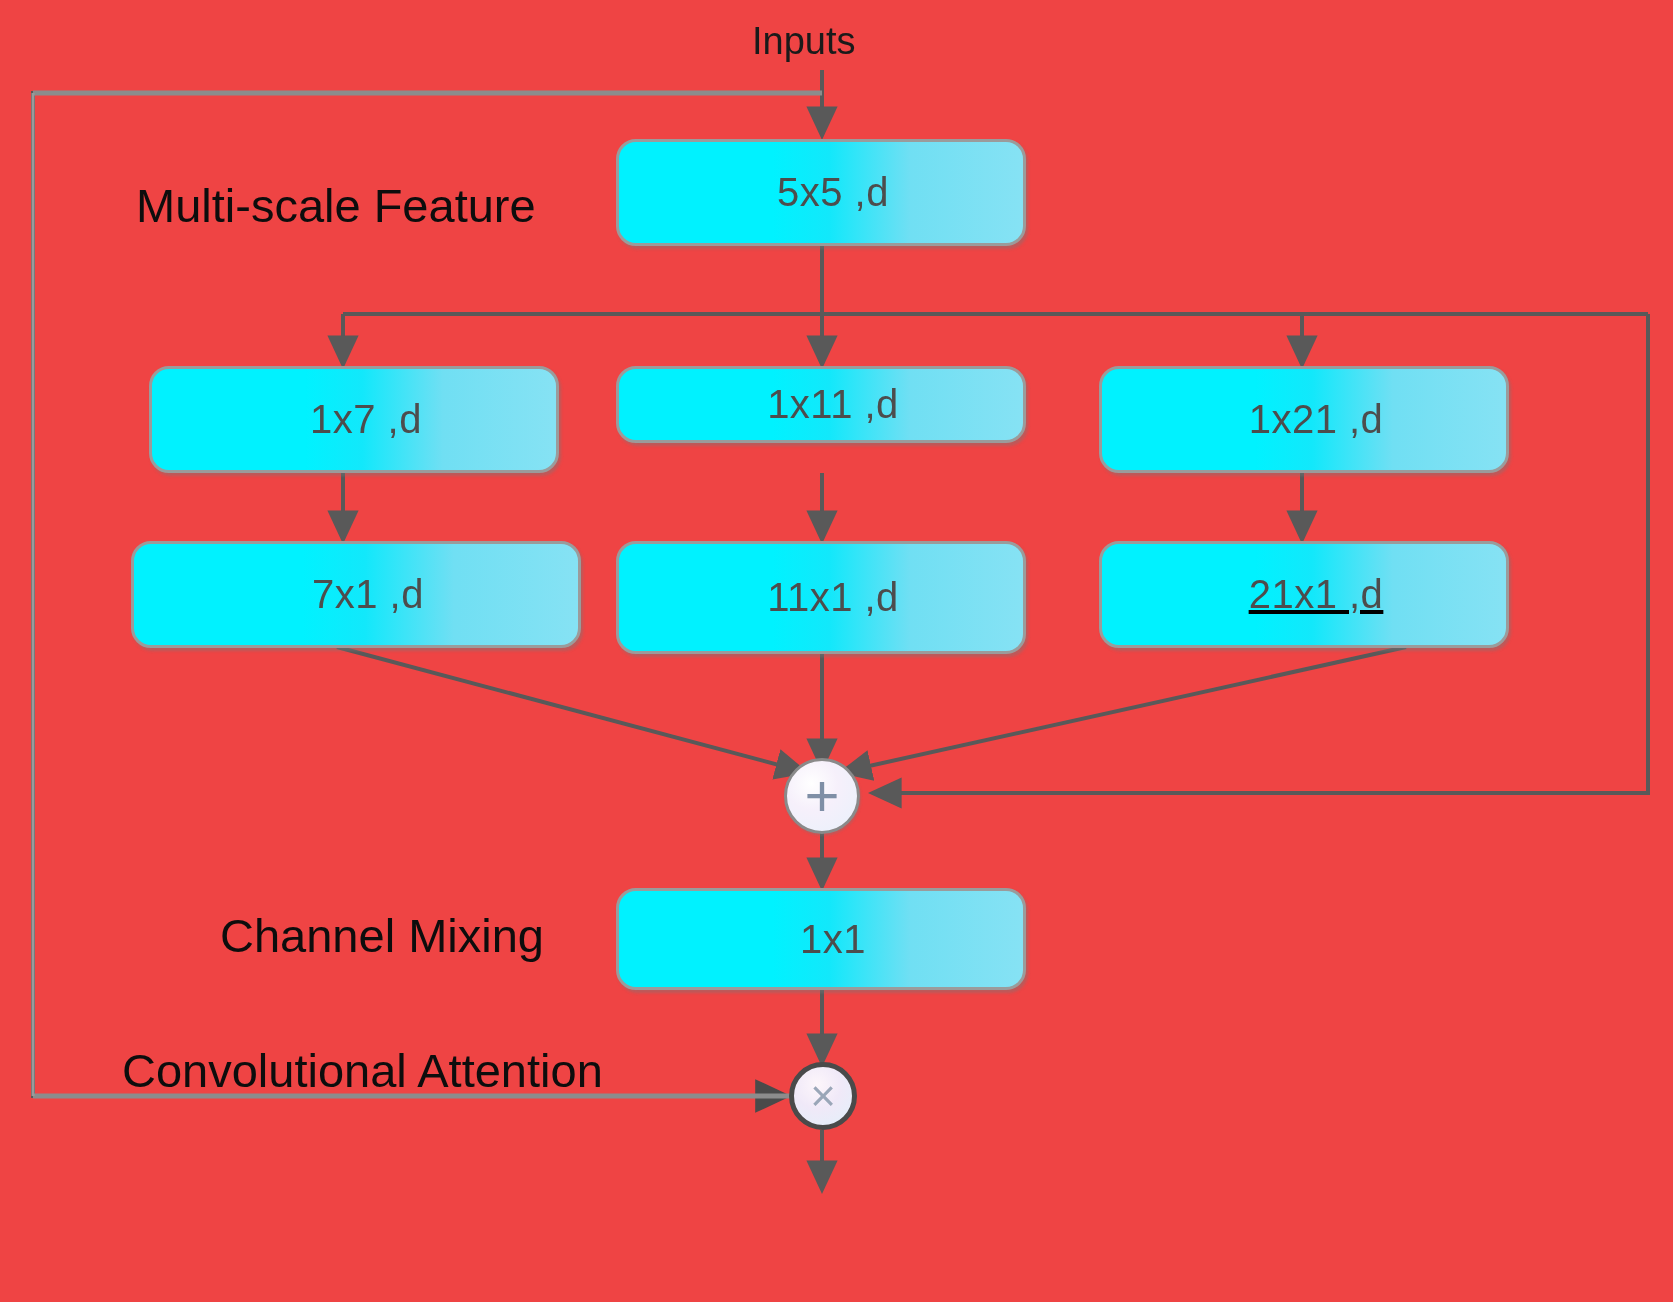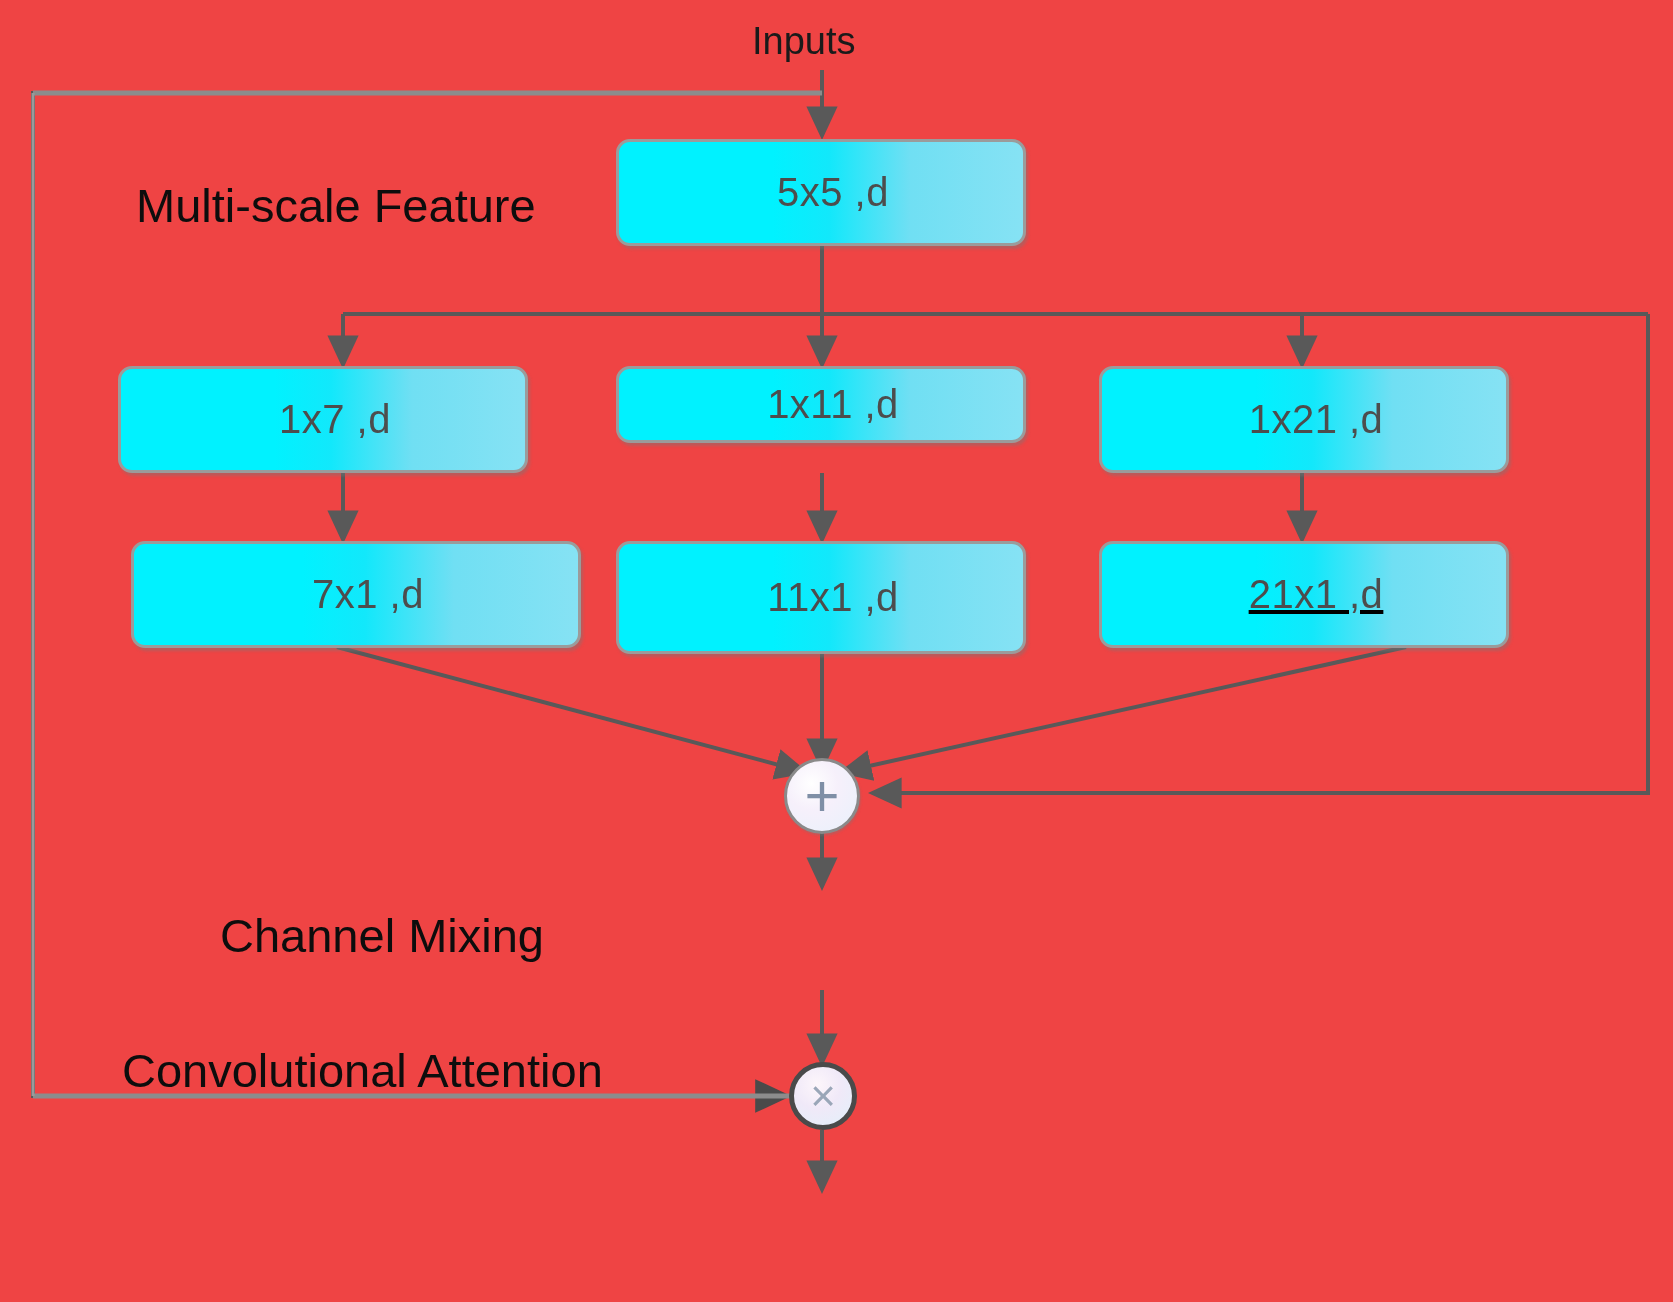--- a/index.html
+++ b/index.html
@@ -22,21 +22,21 @@
     left: 0;
     top: 0;
     width: 1673px;
     height: 1302px;
     pointer-events: none;
   }
   .node-box {
     position: absolute;
     box-sizing: border-box;
     border: 3px solid #9b9b9b;
-    border-radius: 14px;
+    border-radius: 20px;
     background: linear-gradient(to right,
         #00f2ff 0%, #00f2ff 38%, #12e8fb 52%, #70dff3 72%, #86e2f4 100%);
     box-shadow: 2px 3px 3px rgba(120,120,120,0.45);
     display: flex;
     align-items: center;
     justify-content: center;
     padding-left: 24px;
   }
   .node-label {
     font-family: "Liberation Sans", sans-serif;
@@ -140,40 +140,43 @@
   <div class="side-label" style="left:136px; top:178px;text-align:center;">Multi-scale Feature</div>
 
   <div class="side-label" style="left:122px; top:1043px;">Convolutional Attention</div>
 
   <div class="side-label" style="left:220px; top:908px;">Channel Mixing</div>
 
   <div class="node-box" style="left:616px; top:139px; width:410px; height:107px;">
     <span class="node-label">5x5 ,d</span>
   </div>
 
-  <div class="node-box" style="left:118px; top:366px; width:410px; height:107px;">
+  <div class="node-box" style="left:149px; top:366px; width:410px; height:107px;">
     <span class="node-label">1x7 ,d</span>
   </div>
   <div class="node-box" style="left:616px; top:366px; width:410px; height:77px;">
     <span class="node-label">1x11 ,d</span>
   </div>
   <div class="node-box" style="left:1099px; top:366px; width:410px; height:107px;">
     <span class="node-label">1x21 ,d</span>
   </div>
 
   <div class="node-box" style="left:131px; top:541px; width:450px; height:107px;">
     <span class="node-label">7x1 ,d</span>
   </div>
   <div class="node-box" style="left:616px; top:541px; width:410px; height:113px;">
     <span class="node-label">11x1 ,d</span>
   </div>
   <div class="node-box" style="left:1099px; top:541px; width:410px; height:107px;text-decoration:underline;">
     <span class="node-label">21x1 ,d</span>
   </div>
 
+  <div class="node-box" style="left:616px; top:888px; width:410px; height:102px;">
+    <span class="node-label">1x1</span>
+  </div>
 
   <div class="op-node op-add" style="left:784px; top:758px; width:76px; height:76px;">
     <span class="op-glyph plus">+</span>
   </div>
 
   <div class="op-node op-mul" style="left:789px; top:1062px; width:68px; height:68px;">
     <span class="op-glyph times">×</span>
   </div>
 
 </div>

